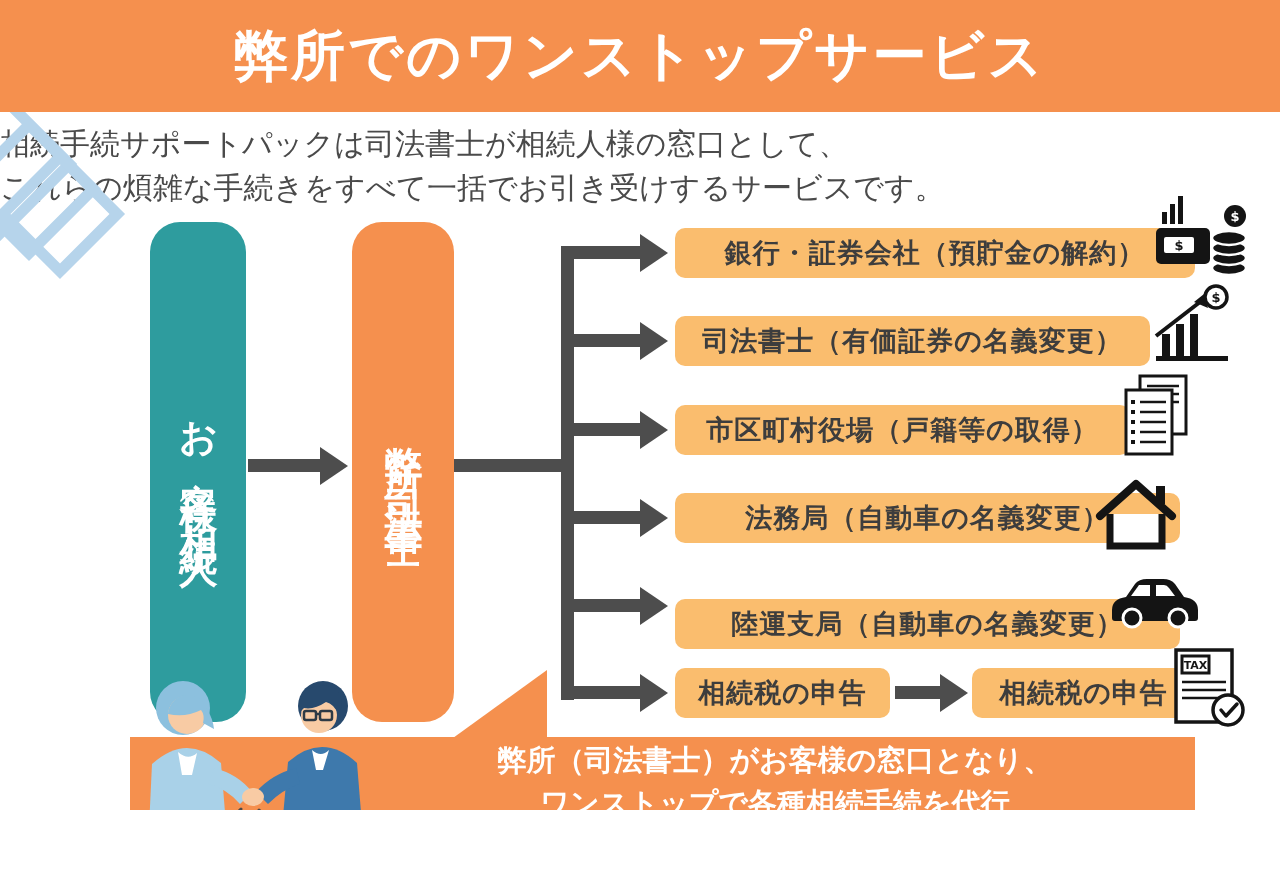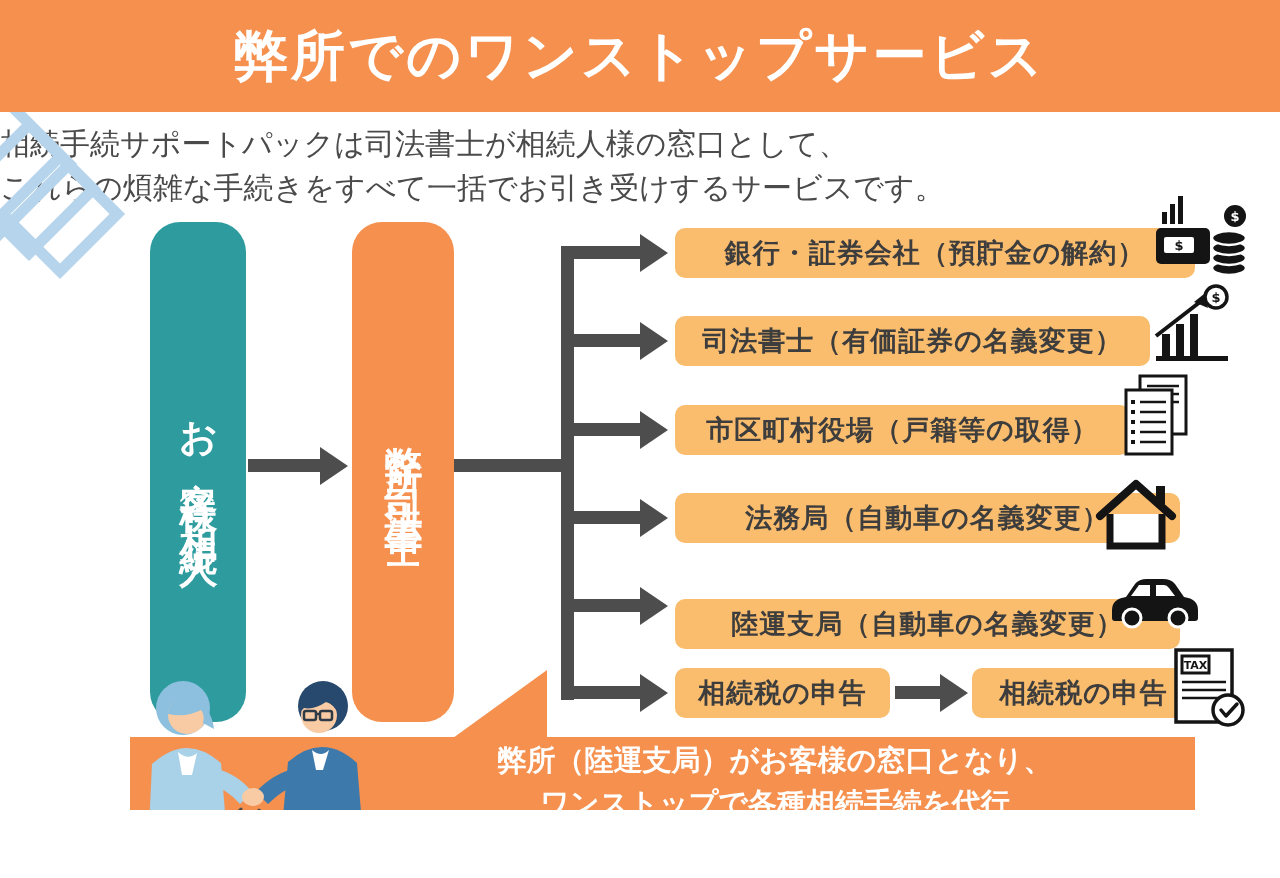--- a/index.html
+++ b/index.html
@@ -191,21 +191,21 @@
         <line x1="10" y1="54" x2="54" y2="54"></line>
     </g>
     <circle cx="56" cy="66" r="15" fill="#fff" stroke="#141414" stroke-width="3.5"></circle>
     <path d="M49 66 l5 6 l11 -12" fill="none" stroke="#141414" stroke-width="3.5" stroke-linecap="round" stroke-linejoin="round"></path>
   </svg>
 
   <div class="abs triangle"></div>
 
   <div class="abs bottom-banner">
     <div class="banner-text">
-      <div>弊所（陸運支局）がお客様の窓口となり、</div>
+      <div>弊所（司法書士）がお客様の窓口となり、</div>
       <div>ワンストップで各種相続手続を代行</div>
     </div>
   </div>
 
   <svg class="abs" style="left:126px;top:664px;" width="260" height="185" viewBox="0 0 260 185">
     <g>
       <circle cx="57" cy="44" r="27" fill="#8CC0DE"></circle>
       <circle cx="61" cy="51" r="19" fill="#F8CBA4"></circle>
       <path d="M42 50 a20 20 0 0 1 39 -5 q6 10 7 20 l-11 -6 q2 -8 -2 -13 q-16 8 -33 4 z" fill="#8CC0DE"></path>
       <path d="M26 100 q18 -16 35 -16 q17 0 34 15 l7 86 h-80 z" fill="#A9D1E8"></path>

